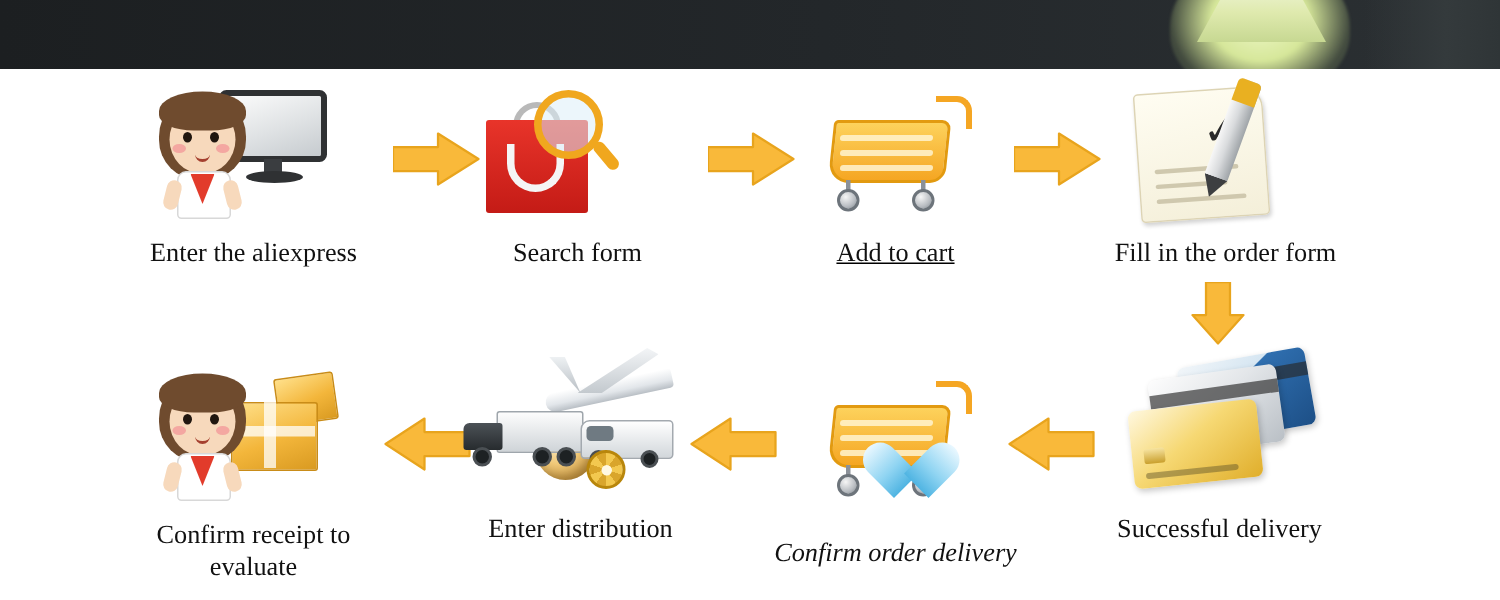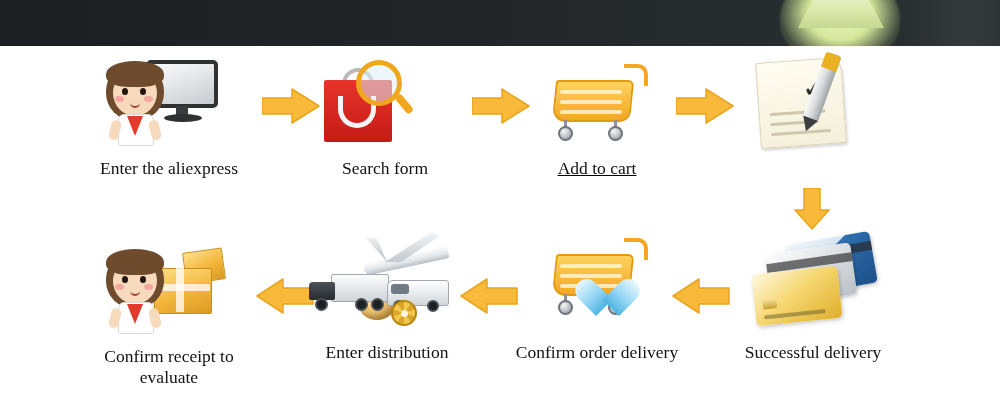--- a/index.html
+++ b/index.html
@@ -602,20 +602,21 @@
         <div class="line" style="top: 50px;"></div>
         <div class="line" style="top: 60px; width: 48px;"></div>
         <div class="line" style="top: 70px; width: 60px;"></div>
         <div class="check">✓</div>
       </div>
       <div class="pen">
         <div class="cap"></div>
           <div class="tip"></div>
       </div>
     </div>
+    <div class="caption">Fill in the order form</div>
   </div>
 </div>
 
 <div class="arrow" style="left: 794px; top: 188px;">
   <svg class="arrow-svg" width="36" height="42" viewBox="0 0 36 42">
     <polygon points="10,0 26,0 26,22 35,22 18,41 1,22 10,22" fill="#f9b93a" stroke="#e8a41d" stroke-width="1.5" stroke-linejoin="round"></polygon>
   </svg>
 </div>
 
 <div class="row" id="row-bottom">
@@ -680,21 +681,21 @@
     </div>
     <div class="caption">Enter distribution</div>
   </div>
 
   <div class="arrow" style="left: 460px; top: 50px;">
     <svg class="arrow-svg" width="58" height="36" viewBox="0 0 58 36">
       <polygon points="57,10 27,10 27,1 1,18 27,35 27,26 57,26" fill="#f9b93a" stroke="#e8a41d" stroke-width="1.5" stroke-linejoin="round"></polygon>
     </svg>
   </div>
 
-  <div class="step" style="left: 512px; top: 0px;">
+  <div class="step" style="left: 512px; top: 16px; font-style: italic;">
     <div class="art" style="height:110px">
       <div class="cart">
         <div class="handle"></div>
         <div class="basket"></div>
         <div class="slat" style="top: 28px;"></div>
         <div class="slat" style="top: 38px;"></div>
         <div class="slat" style="top: 48px;"></div>
         <div class="leg l"></div>
           <div class="leg r"></div>
         <div class="wheel l"></div>

